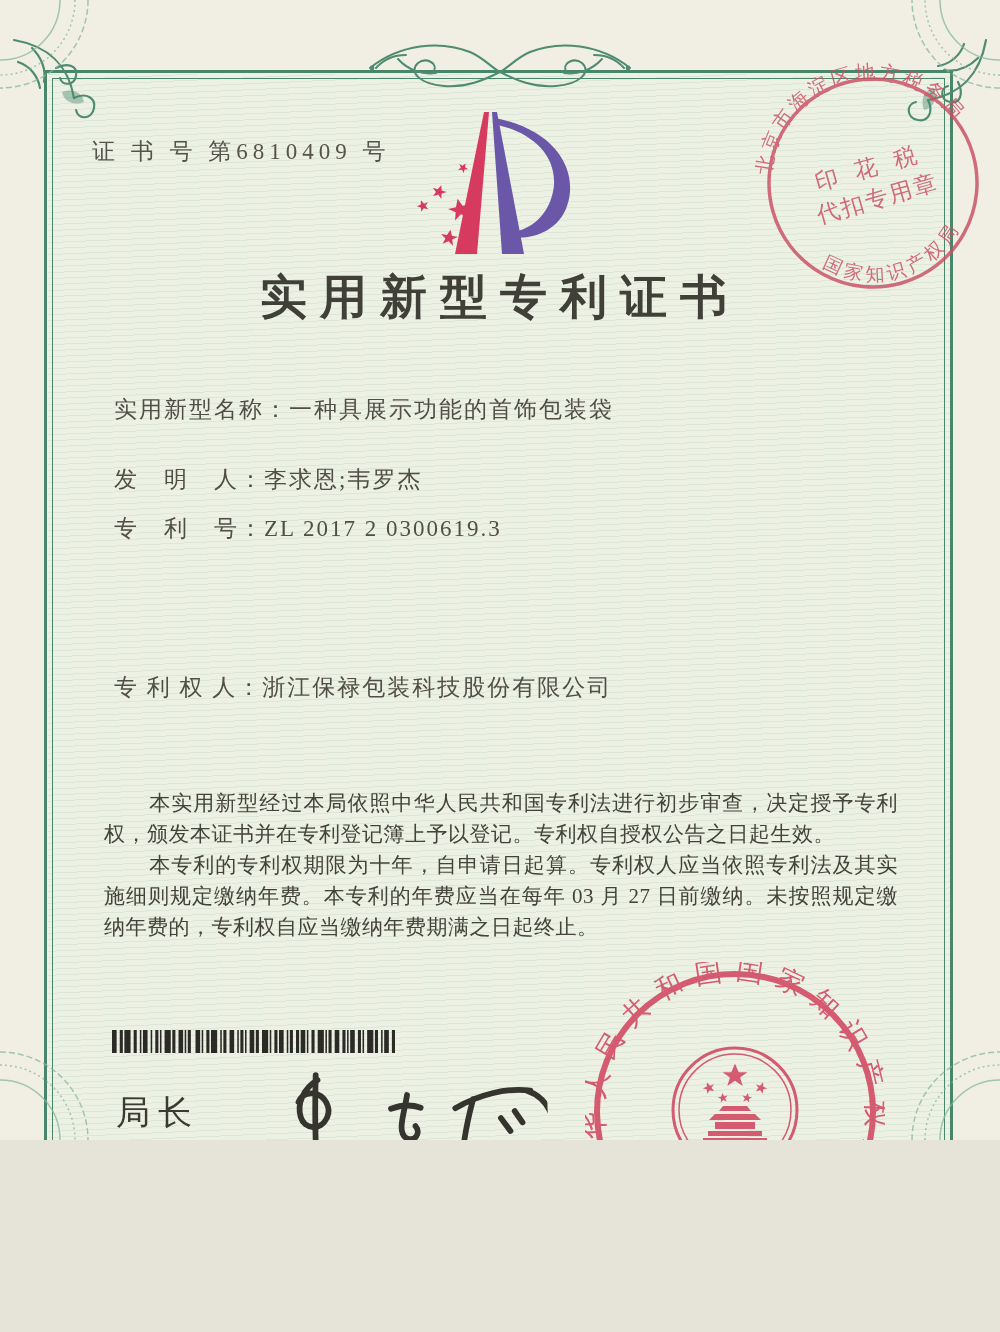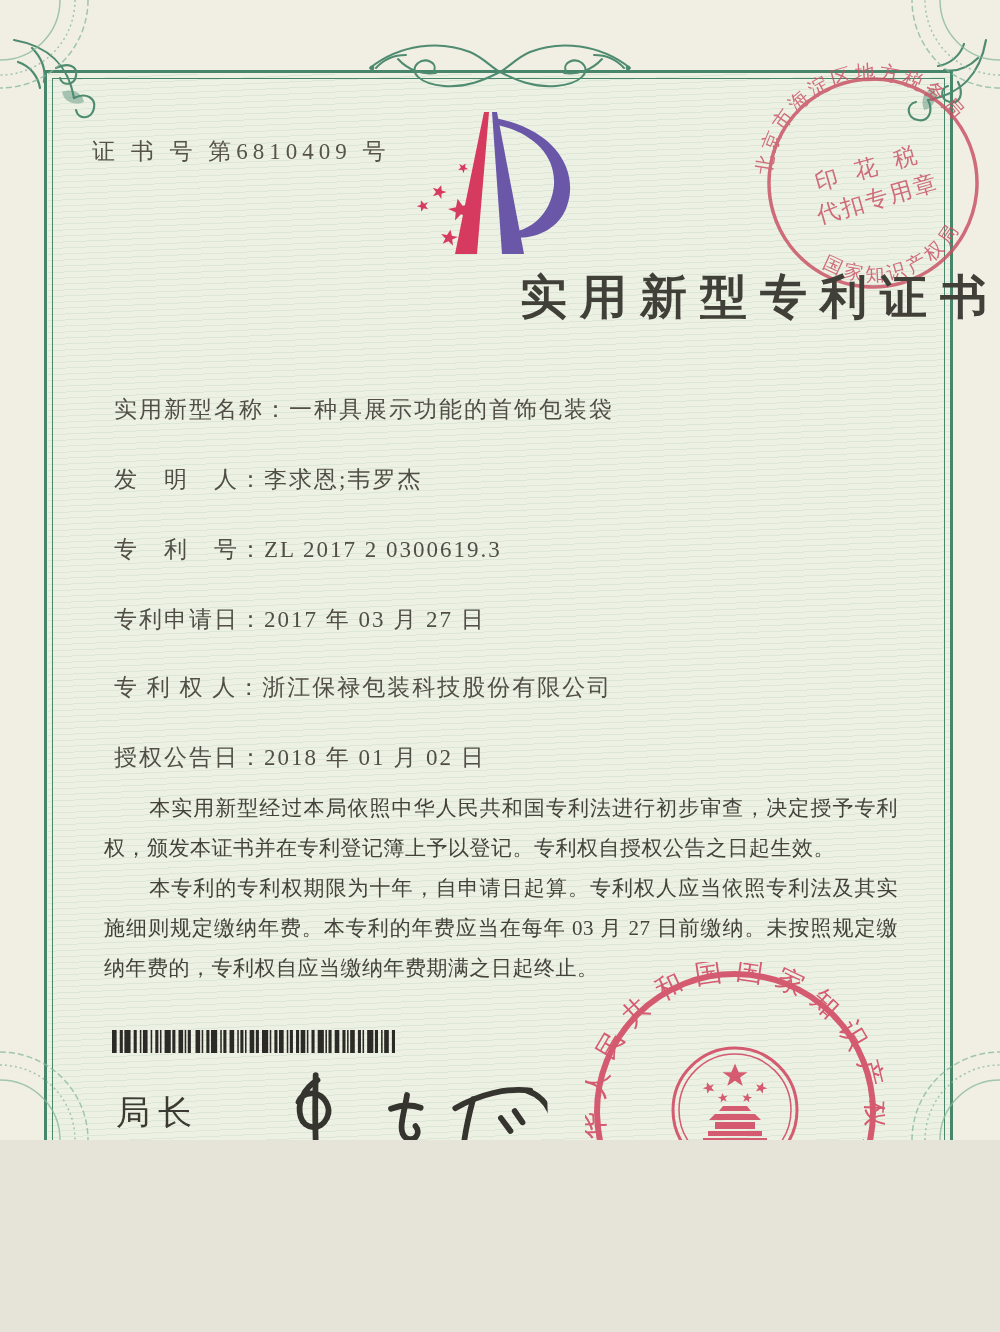--- a/index.html
+++ b/index.html
@@ -32,28 +32,28 @@
   .f-br { right:0; bottom:0; transform:rotate(180deg); }
   .f-bl { left:0; bottom:0; transform:rotate(270deg); }
   .orn-top { position:absolute; left:280px; top:26px; width:440px; height:84px; }
   .orn-bottom { position:absolute; left:350px; top:1250px; width:300px; height:60px; }
 
   .cert-no { position:absolute; left:92px; top:136px; font-size:23px;
     letter-spacing:5px; color:#55534a; white-space:pre; }
   .logo { position:absolute; left:405px; top:106px; width:190px; height:158px; }
   .tax-stamp { position:absolute; left:752px; top:62px; width:242px; height:242px;
     transform:rotate(-16deg); opacity:.82; }
-  .title { position:absolute; left:0; top:266px; width:100%; text-align:right;
+  .title { position:absolute; left:0; top:266px; width:100%; text-align:center;
     font-size:47px; font-weight:600; letter-spacing:13px; color:#403f38; }
   .field { position:absolute; left:114px; font-size:23px; color:#504e46;
     letter-spacing:2px; white-space:pre; }
-  .f0 { top:394px; } .f1 { top:464px; } .f2 { top:534px; }
+  .f0 { top:394px; } .f1 { top:464px; } .f2 { top:513px; }
   .f3 { top:604px; } .f4 { top:672px; } .f5 { top:742px; }
   .paras { position:absolute; left:104px; top:788px; width:794px;
-    font-size:21px; line-height:40px; color:#44433b; text-align:justify;
+    font-size:21px; line-height:31px; color:#44433b; text-align:justify;
     letter-spacing:0.5px; }
   .paras p { margin:0; text-indent:2.15em; }
   .barcode { position:absolute; left:112px; top:1030px; width:283px; height:23px; }
   .officer { position:absolute; left:116px; font-size:34px; letter-spacing:8px;
     color:#3b3a33; font-family:"Liberation Sans","DejaVu Sans",sans-serif; }
   .officer-title { top:1090px; }
   .officer-name  { top:1136px;margin-left:48px; }
   .signature { position:absolute; left:268px; top:1058px; width:280px; height:130px;
     transform:rotate(-2deg); }
   .big-seal { position:absolute; left:585px; top:962px; width:300px; height:300px;
@@ -194,23 +194,21 @@
     <text font-size="19" fill="#c94f63" letter-spacing="4" font-family="Liberation Serif, DejaVu Serif, serif">
       <textPath href="#taxBot" startOffset="50%" text-anchor="middle">国家知识产权局</textPath>
     </text>
   </svg>
 
   <div class="title">实用新型专利证书</div>
 
   <div class="field f0"><span>实用新型名称：</span><span>一种具展示功能的首饰包装袋</span></div>
   <div class="field f1"><span>发　明　人：</span><span>李求恩;韦罗杰</span></div>
   <div class="field f2"><span>专　利　号：</span><span>ZL 2017 2 0300619.3</span></div>
-  <div class="field f3"><span>专利申请日：</span><span>2017 年 03 月 27 日</span></div>
   <div class="field f4"><span>专 利 权 人：</span><span>浙江保禄包装科技股份有限公司</span></div>
-  <div class="field f5"><span>授权公告日：</span><span>2018 年 01 月 02 日</span></div>
 
   <div class="paras">
     <p>本实用新型经过本局依照中华人民共和国专利法进行初步审查，决定授予专利权，颁发本证书并在专利登记簿上予以登记。专利权自授权公告之日起生效。</p>
     <p>本专利的专利权期限为十年，自申请日起算。专利权人应当依照专利法及其实施细则规定缴纳年费。本专利的年费应当在每年 03 月 27 日前缴纳。未按照规定缴纳年费的，专利权自应当缴纳年费期满之日起终止。</p>
   </div>
 
   <svg class="barcode" viewBox="0 0 183 22" preserveAspectRatio="none">
     <path fill="#2b2a26" d="M0 0h3v22h-3z M5 0h2v22h-2z M8 0h4v22h-4z M14 0h2v22h-2z M18 0h1v22h-1z M20 0h3v22h-3z M25 0h1v22h-1z M28 0h2v22h-2z M31 0h1v22h-1z M34 0h4v22h-4z M39 0h2v22h-2z M43 0h3v22h-3z M47 0h1v22h-1z M49 0h2v22h-2z M54 0h3v22h-3z M58 0h1v22h-1z M61 0h2v22h-2z M64 0h4v22h-4z M70 0h1v22h-1z M72 0h2v22h-2z M76 0h3v22h-3z M81 0h1v22h-1z M83 0h2v22h-2z M86 0h1v22h-1z M89 0h3v22h-3z M93 0h2v22h-2z M97 0h4v22h-4z M102 0h1v22h-1z M105 0h2v22h-2z M108 0h3v22h-3z M113 0h1v22h-1z M115 0h2v22h-2z M119 0h2v22h-2z M122 0h3v22h-3z M126 0h1v22h-1z M129 0h2v22h-2z M133 0h4v22h-4z M138 0h1v22h-1z M140 0h2v22h-2z M144 0h3v22h-3z M149 0h2v22h-2z M152 0h1v22h-1z M154 0h3v22h-3z M159 0h2v22h-2z M162 0h1v22h-1z M165 0h4v22h-4z M170 0h2v22h-2z M174 0h1v22h-1z M176 0h3v22h-3z M181 0h2v22h-2z"></path>
   </svg>
 

